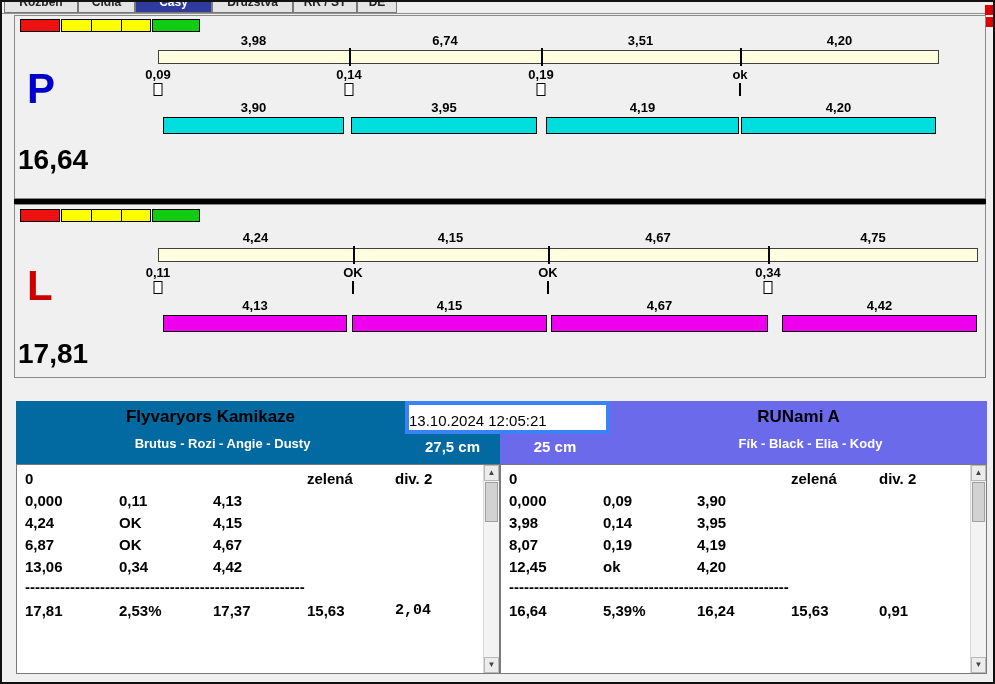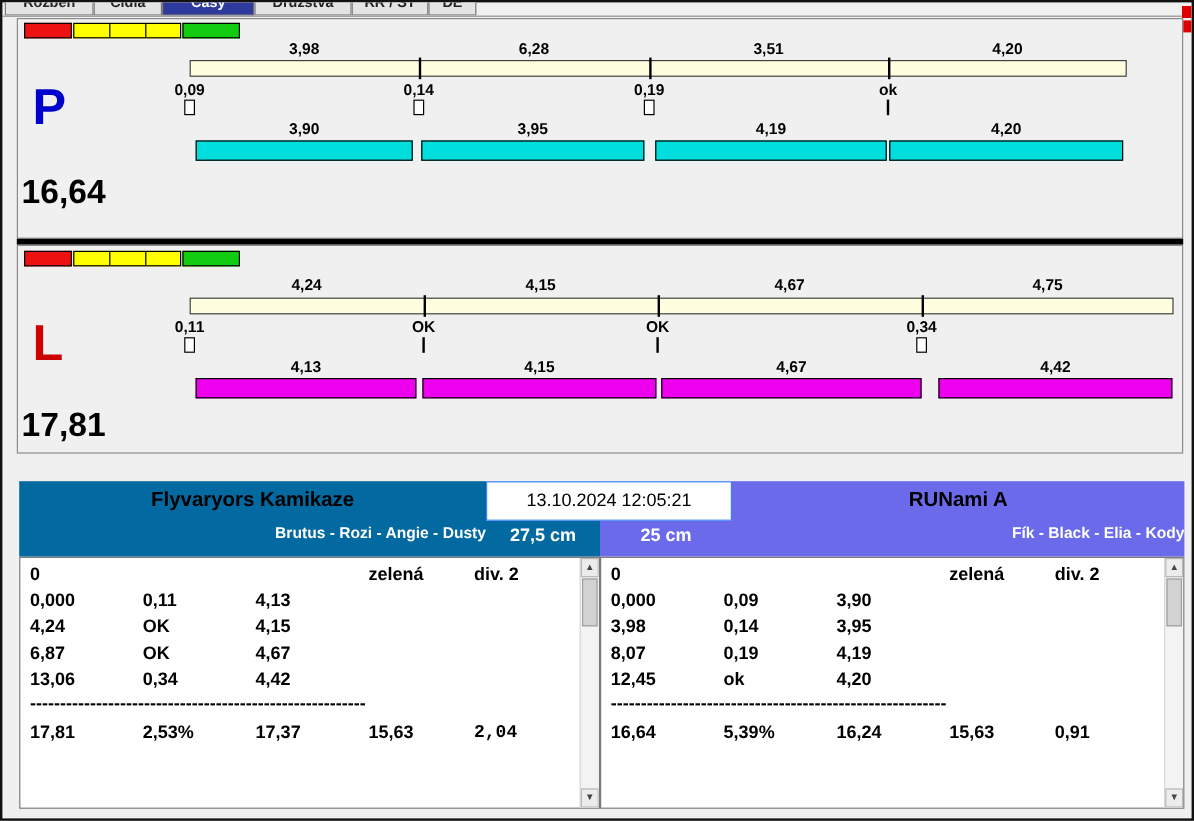--- a/index.html
+++ b/index.html
@@ -19,24 +19,24 @@
   .creambar { position:absolute; height:14px; background:#ffffe0; border:1px solid #404040; }
   .tick { position:absolute; top:-3px; width:2px; height:18px; background:#000; }
   .marker-box { position:absolute; width:9px; height:13px; background:#fff; border:1px solid #000; transform:translateX(-50%); }
   .marker-tick { position:absolute; width:2px; height:13px; background:#000; transform:translateX(-50%); }
   .bar { position:absolute; height:17px; border:1px solid #000; }
   .lane-letter { position:absolute; font-size:42px; font-weight:700; line-height:1; }
   .lane-total { position:absolute; font-size:28px; font-weight:700; color:#000; line-height:1; }
   .divider { position:absolute; left:12px; top:197px; width:972px; height:5px; background:#000; }
   .hdr { position:absolute; top:399px; height:63px; }
   .hdr-title { position:absolute; top:6px; font-size:17px; font-weight:700; color:#000; text-align:center; }
-  .hdr-sub { position:absolute; top:35px; font-size:13px; font-weight:700; color:#fff; text-align:right; }
+  .hdr-sub { position:absolute; top:35px; font-size:13px; font-weight:700; color:#fff; text-align:center;margin-left:12px; }
   .hdr-height { position:absolute; top:37px; font-size:15px; font-weight:700; color:#fff; text-align:center; }
   .tsbox { position:absolute; left:403px; top:399px; width:205px; height:33px; background:#fff;
-           border:1px solid #3b82f6; font-size:15px; color:#000; text-align:center; line-height:31px; }
+           border:4px solid #3b82f6; font-size:15px; color:#000; line-height:31px; }
   .ta { position:absolute; top:462px; height:210px; background:#fff; border:1px solid #7a7a7a; overflow:hidden; }
   .cell { position:absolute; font-size:15px; font-weight:700; color:#000; white-space:nowrap; }
   .sb { position:absolute; right:0; top:0; bottom:0; width:16px; background:#f3f3f3; border-left:1px solid #d8d8d8; }
   .sb-btn { position:absolute; left:0; width:15px; height:16px; background:#ececec; border:1px solid #b8b8b8;
             color:#444; font-size:8px; line-height:14px; text-align:center; }
   .sb-thumb { position:absolute; left:1px; top:17px; width:13px; height:40px; background:#d2d2d2; border:1px solid #9f9f9f; }
   .redmark { position:absolute; width:8px; height:10px; background:#e00000; }
 </style>
 </head>
 <body>
@@ -62,21 +62,21 @@
     <div class="ind" style="left:46px; width:90px; background:#ffff00;">
       <div class="ind-split" style="left:29px"></div>
       <div class="ind-split" style="left:59px"></div>
     </div>
     <div class="ind" style="left:137px; width:48px; background:#11cc11;"></div>
 
     <div class="lane-letter" style="left:12px; top:52px; color:#0000cc;">P</div>
     <div class="lane-total" style="left:3px; top:130px;">16,64</div>
 
     <div class="lbl" style="left:143px; top:17px; width:191px;">3,98</div>
-    <div class="lbl" style="left:334px; top:17px; width:192px;">6,28</div>
+    <div class="lbl" style="left:334px; top:17px; width:192px;">6,74</div>
     <div class="lbl" style="left:526px; top:17px; width:199px;">3,51</div>
     <div class="lbl" style="left:725px; top:17px; width:199px;">4,20</div>
 
     <div class="creambar" style="left:143px; top:34px; width:781px;">
       <div class="tick" style="left:190px"></div>
       <div class="tick" style="left:382px"></div>
       <div class="tick" style="left:581px"></div>
     </div>
 
     <div class="lbl" style="left:103px; top:51px; width:80px;">0,09</div>

